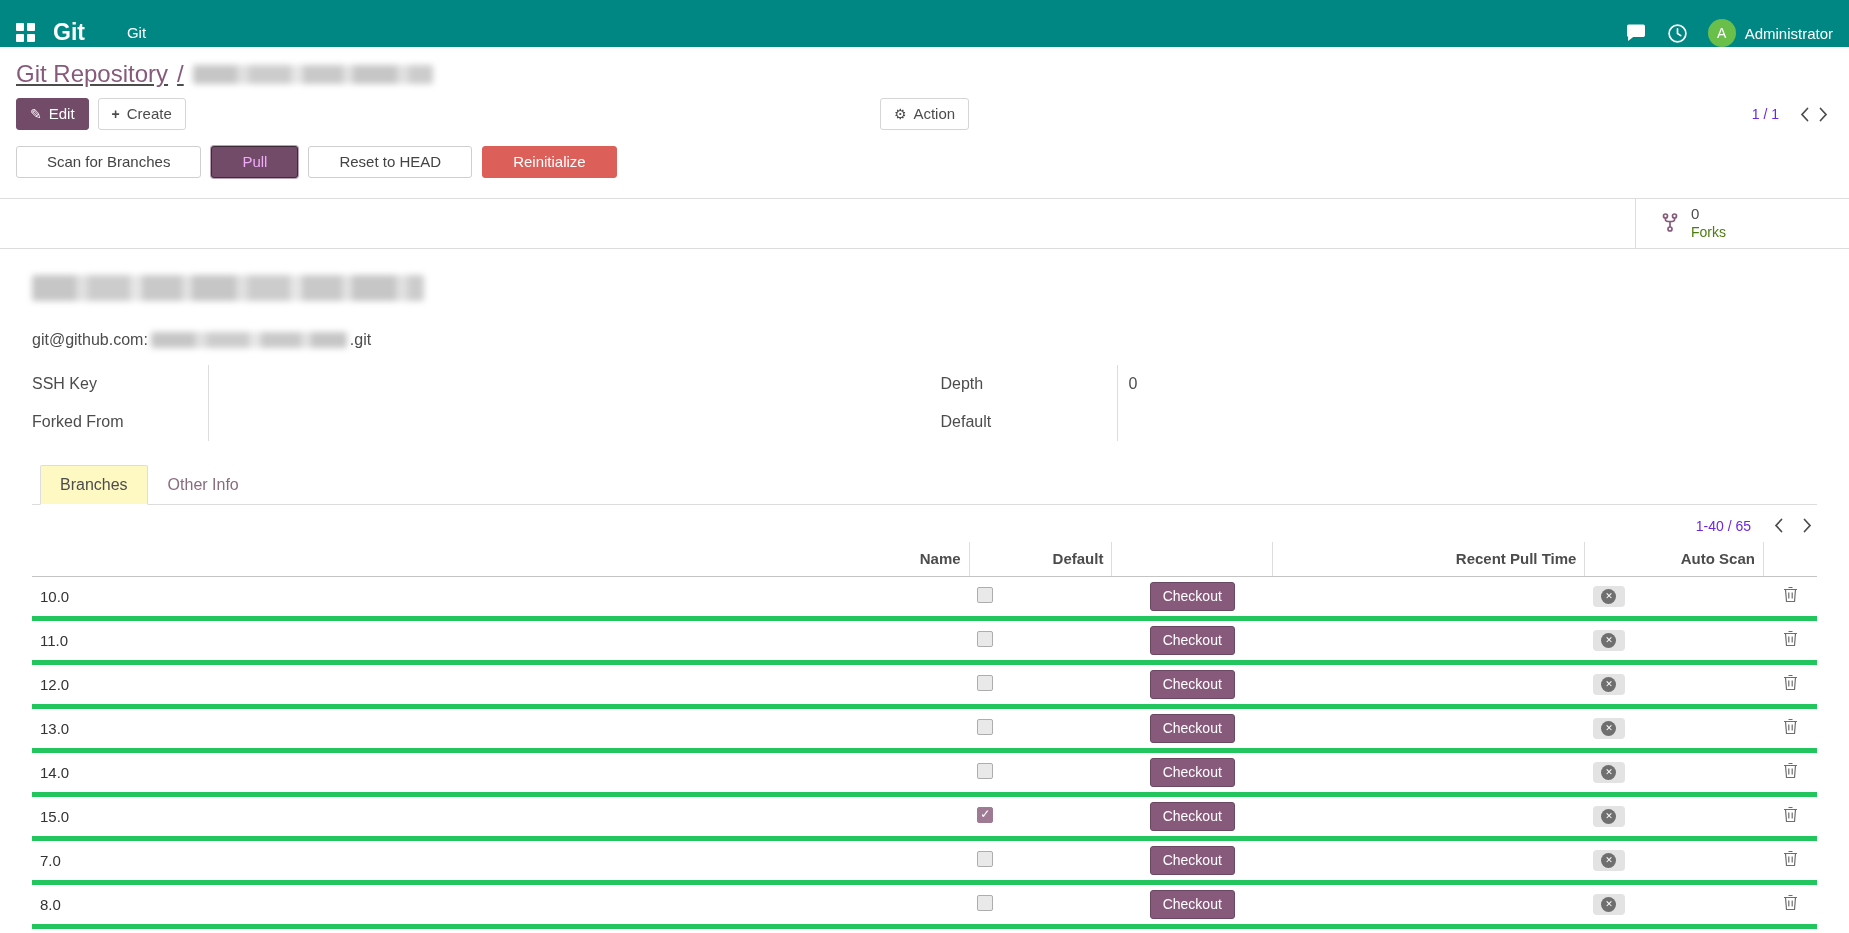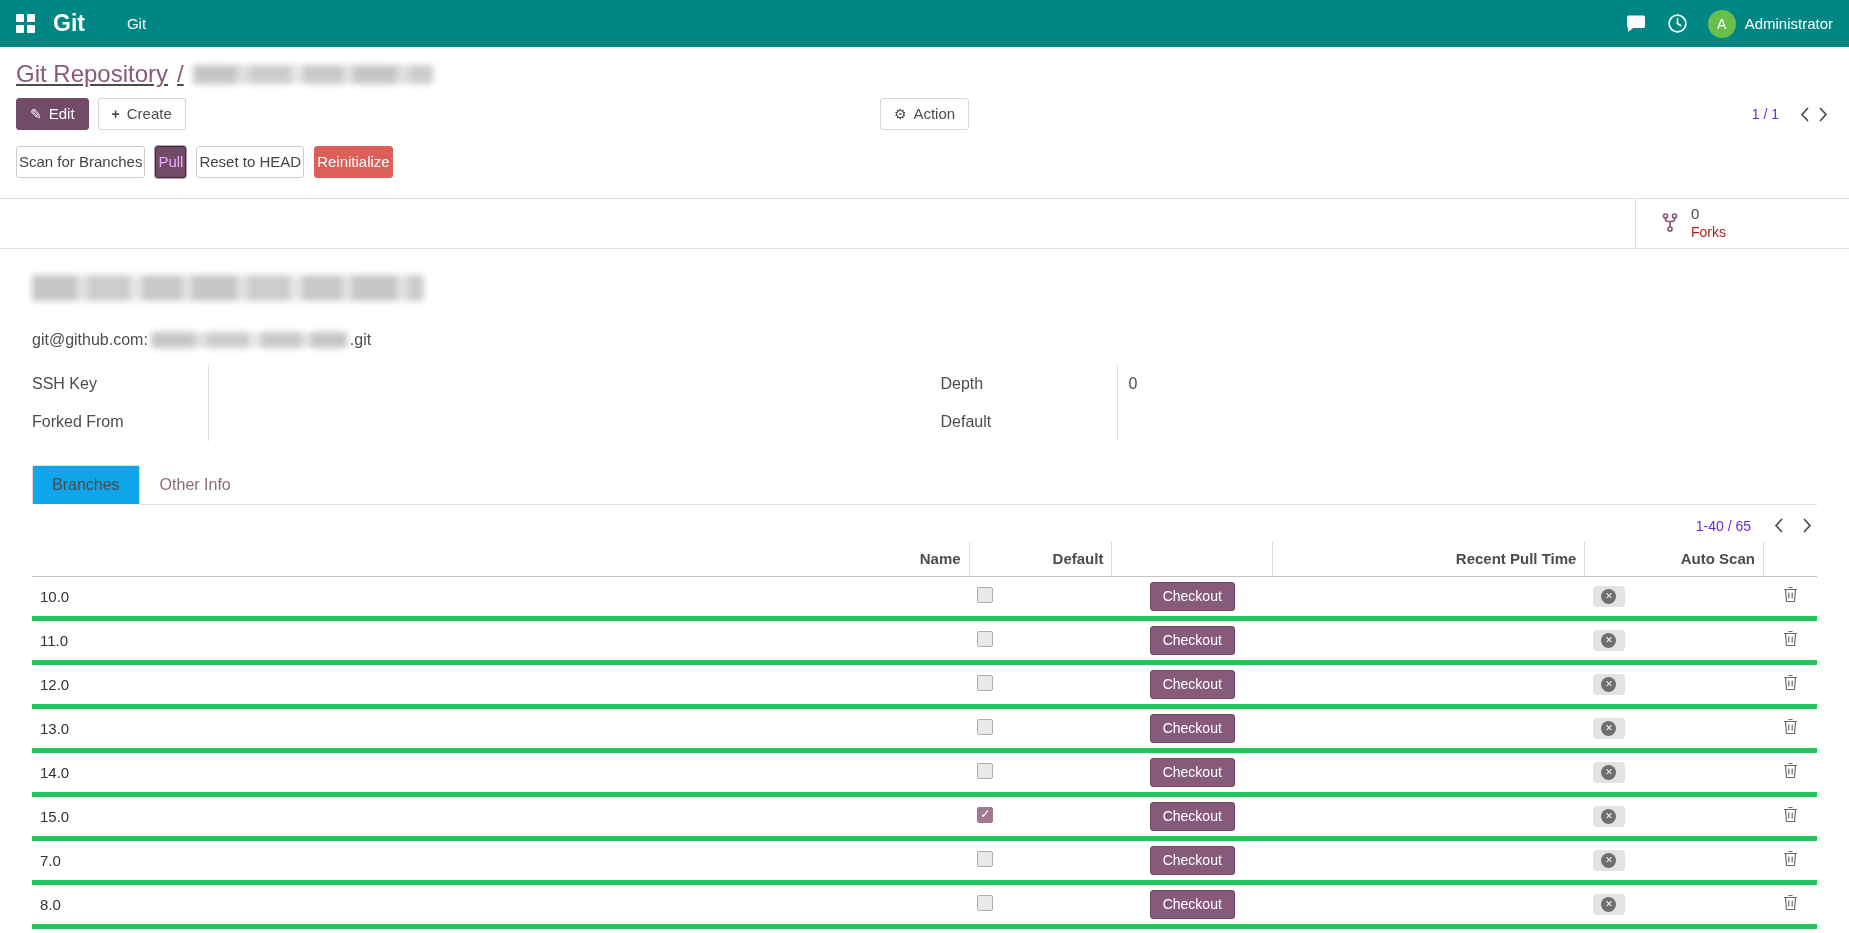--- a/index.html
+++ b/index.html
@@ -9,21 +9,21 @@
     color: #4c4c4c;
     background: #ffffff;
     font-size: 15px;
   }
   button { font-family: inherit; }
 
   
   .navbar {
     height: 47px;
     background: var(--navbar_bg, #008784);
-    display: flex; align-items: center; justify-content: space-between;
+    display: flex; align-items: flex-end; justify-content: space-between;
     padding: 0 16px;
     color: #fff;
   }
   .nav-left { display: flex; align-items: center; }
   .apps-icon {
     display: grid; grid-template-columns: 8px 8px; grid-gap: 3px;
     margin-right: 18px; cursor: pointer;
   }
   .apps-icon i { width: 8px; height: 8px; background: #fff; border-radius: 1px; display: block; }
   .brand { font-size: 23px; font-weight: bold; margin-right: 34px; cursor: pointer; }
@@ -68,58 +68,58 @@
     display: inline-flex; align-items: center; gap: 7px; line-height: 18px;
   }
   .btn-primary { background: var(--primary, #714B67); border-color: var(--primary, #714B67); color: #fff; }
   .btn .glyph { font-size: 14px; }
   .pager-text { font-size: 14px; color: #6d28d9; }
   .pager-btn { background: none; border: none; cursor: pointer; display: flex; align-items: center; padding: 3px 5px; }
 
   
   .statusbar { display: flex; gap: 10px; padding: 8px 16px 20px; }
   .sb-btn {
-    font-size: 15px; padding: 6px 2px; line-height: 18px;
+    font-size: 15px; padding: 6px 30px; line-height: 18px;
     border: 1px solid #cfcfcf; background: #fff; border-radius: 3px; color: #444; cursor: pointer;
   }
   .sb-btn.active {
     background: var(--primary, #714B67); color: #f0abfc;
     border: 1px solid #3e2a38;
     box-shadow: 0 0 0 1px #b9a3b2;
   }
   .sb-btn.danger { background: var(--danger, #DC5F5A); border-color: var(--danger, #DC5F5A); color: #fff; }
 
   
   .sheet { border-top: 1px solid #ddd; background: #fff; }
   .button-box { display: flex; justify-content: flex-end; border-bottom: 1px solid #ddd; height: 50px; }
   .stat-button {
     width: 214px; border: none; border-left: 1px solid #ddd; background: #fff;
     display: flex; align-items: center; gap: 13px; padding: 0 0 0 26px; cursor: pointer; text-align: left;
   }
   .stat-texts { display: flex; flex-direction: column; align-items: flex-start; line-height: 1.25; }
   .stat-value { font-size: 15px; color: #4c4c4c; }
-  .stat-label { font-size: 14px; color: #b91c1c; }
+  .stat-label { font-size: 14px; color: #4d7c0f; }
 
   .sheet-body { padding: 26px 32px 0; }
   .title-redacted { width: 392px; height: 26px; }
   .repo-url { margin-top: 30px; font-size: 16px; display: flex; align-items: center; color: #4c4c4c; }
   .url-redacted { width: 196px; height: 16px; margin: 0 3px; }
 
   .form-groups { display: flex; margin-top: 16px; gap: 32px; }
   .fgroup { width: 50%; display: grid; grid-template-columns: 176px 1fr; }
   .flabel { font-size: 16px; color: #4c4c4c; padding: 9px 0; line-height: 20px; }
   .fvalue { border-left: 1px solid #ddd; padding: 9px 0 9px 11px; font-size: 16px; line-height: 20px; min-height: 38px; }
 
   
   .tabs { display: flex; margin-top: 24px; border-bottom: 1px solid #ddd; }
   .tab {
     padding: 10px 19px; font-size: 16px; cursor: pointer;
     border: 1px solid transparent; margin-bottom: -1px; border-radius: 2px 2px 0 0;
   }
-  .tab.active { background: #0ea5e9; border-color: #ddd #ddd #fff #ddd; color: #4c4c4c; }
+  .tab.active { background: #fef9c3; border-color: #ddd #ddd #fff #ddd; color: #4c4c4c; margin-left: 8px; }
   .tab:not(.active) { color: #8a6b7e; }
 
   
   .table-pager { display: flex; justify-content: flex-end; align-items: center; gap: 10px; margin: 10px 0 6px; font-size: 15px; }
   .table-pager .pager-text { margin-right: 8px; }
   table { width: 100%; border-collapse: collapse; table-layout: fixed; font-size: 15px; }
   thead th {
     text-align: right; font-weight: bold; color: #4c4c4c;
     padding: 8px 8px; height: 34px;
     border-bottom: 1px solid #c4c4c4;

